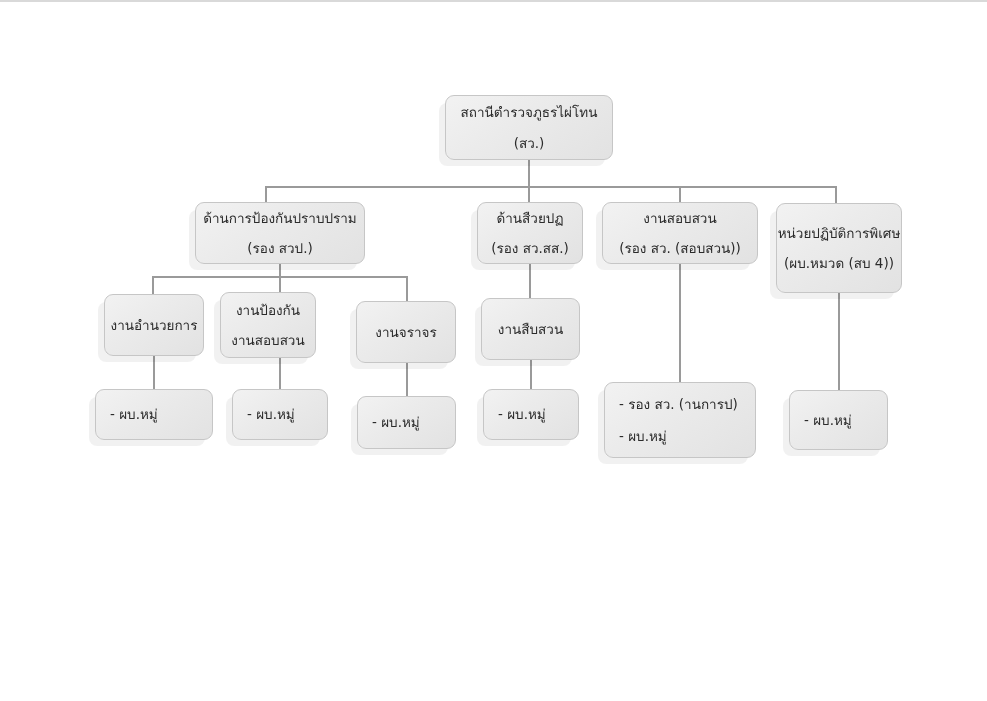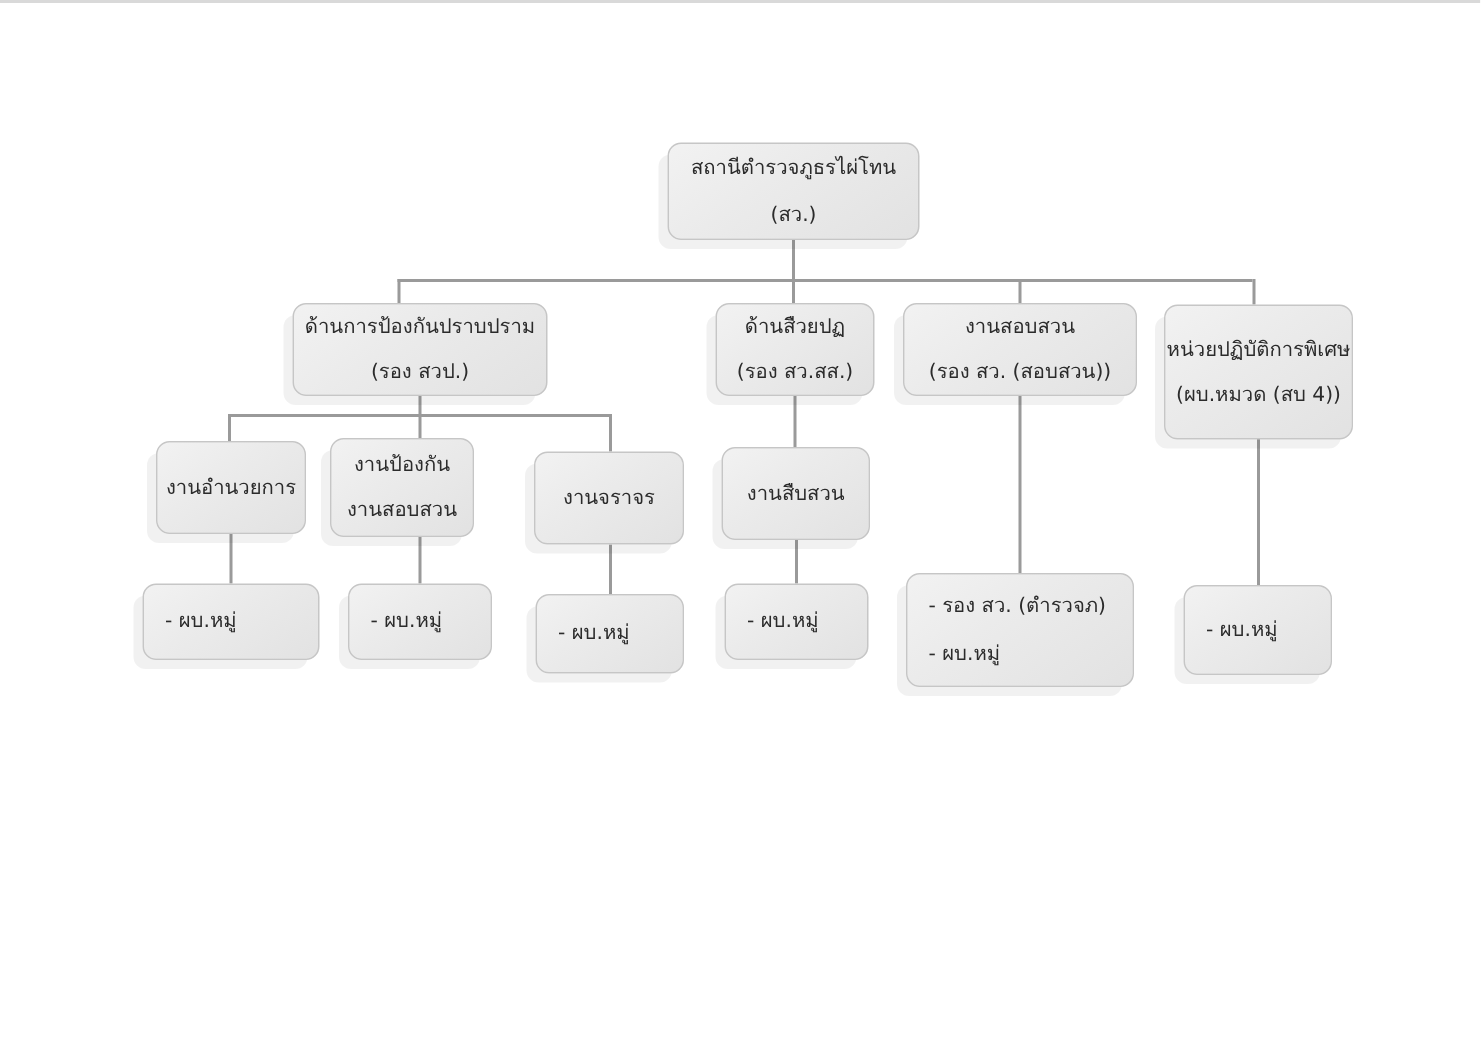--- a/index.html
+++ b/index.html
@@ -142,21 +142,21 @@
         <div class="node listy" style="left: 232px; top: 389px; width: 96px; height: 51px;">
           <span class="ln">- ผบ.หมู่</span>
         </div>
         <div class="node listy" style="left: 357px; top: 396px; width: 99px; height: 53px;">
           <span class="ln">- ผบ.หมู่</span>
         </div>
         <div class="node listy" style="left: 483px; top: 389px; width: 96px; height: 51px;">
           <span class="ln">- ผบ.หมู่</span>
         </div>
         <div class="node listy" style="left: 604px; top: 382px; width: 152px; height: 76px;">
-          <span class="ln">- รอง สว. (ตำรวจภ)</span>
+          <span class="ln">- รอง สว. (านการป)</span>
           <span class="ln">- ผบ.หมู่</span>
         </div>
         <div class="node listy" style="left: 789px; top: 390px; width: 99px; height: 60px;">
           <span class="ln">- ผบ.หมู่</span>
         </div>
       </div>
   </div>
 
 </div>
 

